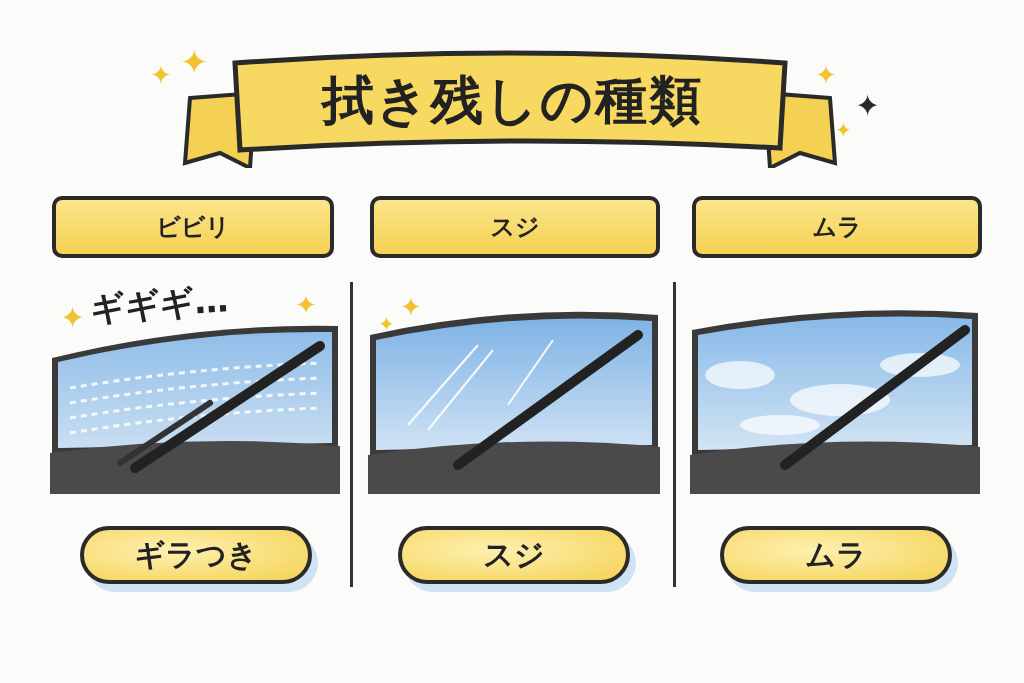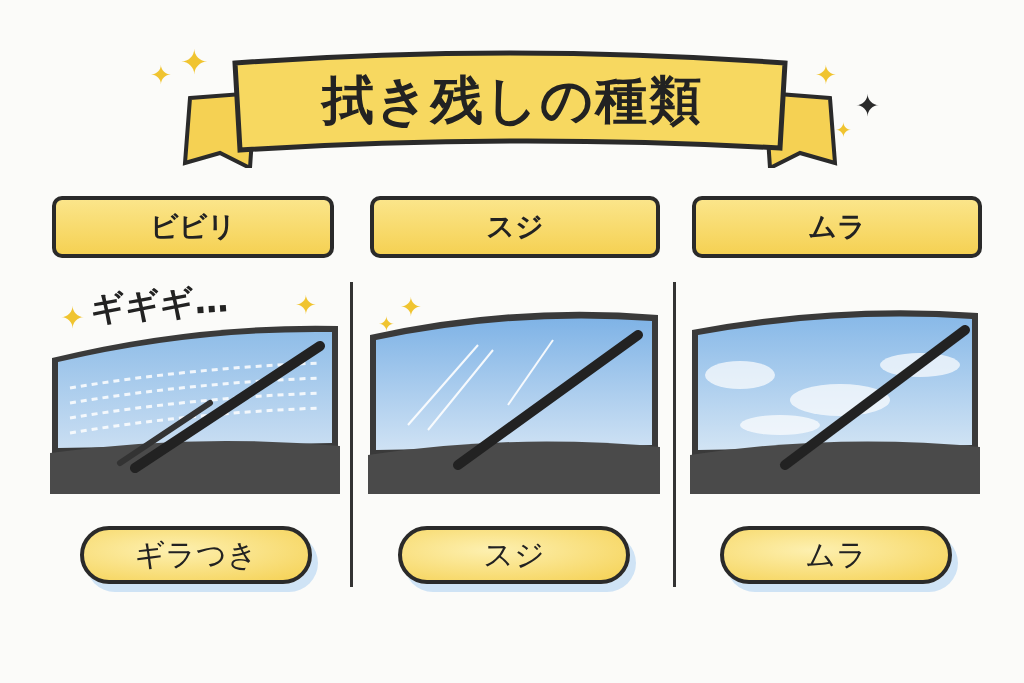--- a/index.html
+++ b/index.html
@@ -1,22 +1,22 @@
 <!DOCTYPE html>
 <html><head>
 <meta charset="utf-8">
 <style>
   html,body{margin:0;padding:0;}
   body{width:1024px;height:683px;background:#fbfbf9;position:relative;overflow:hidden;font-family:"DejaVu Sans",sans-serif;}
   .abs{position:absolute;}
   .banner{left:180px;top:38px;width:660px;height:130px;}
   .title{left:255px;top:61px;width:515px;height:80px;display:flex;align-items:center;justify-content:center;font-size:52px;font-weight:bold;color:#222;letter-spacing:2px;}
-  .label{height:62px;top:196px;border:4px solid #2a2a2a;border-radius:10px;background:linear-gradient(180deg,#fbe58a,#f5d153);display:flex;align-items:center;justify-content:center;font-size:28px;font-weight:bold;color:#222;box-sizing:border-box;}
+  .label{height:62px;top:196px;border:4px solid #2a2a2a;border-radius:10px;background:linear-gradient(180deg,#fbe58a,#f5d153);display:flex;align-items:center;justify-content:center;font-size:24px;font-weight:bold;color:#222;box-sizing:border-box;}
   .divider{width:3px;background:#333;top:282px;height:305px;}
-  .pill{top:526px;height:58px;border:4px solid #2a2a2a;border-radius:30px;background:radial-gradient(ellipse at 40% 40%,#fdf0b0,#f5d153);display:flex;align-items:center;justify-content:center;font-size:30px;font-weight:normal;color:#222;box-sizing:border-box;box-shadow:6px 8px 0 #cfe3f5;}
+  .pill{top:526px;height:58px;border:4px solid #2a2a2a;border-radius:30px;background:radial-gradient(ellipse at 40% 40%,#fdf0b0,#f5d153);display:flex;align-items:center;justify-content:center;font-size:30px;font-weight:bold;color:#222;box-sizing:border-box;box-shadow:6px 8px 0 #cfe3f5;}
   .sfx{left:90px;top:282px;font-size:34px;font-weight:bold;color:#222;transform:rotate(-4deg);}
   .spark{color:#f0c430;font-size:26px;}
 </style>
 </head>
 <body>
 
 <svg class="abs banner" viewBox="0 0 660 130">
   <path d="M10 60 L75 55 L70 130 L40 115 L5 125 Z" fill="#f5d153" stroke="#2a2a2a" stroke-width="4"></path>
   <path d="M650 60 L585 55 L590 130 L620 115 L655 125 Z" fill="#f5d153" stroke="#2a2a2a" stroke-width="4"></path>
   <path d="M55 25 Q330 5 605 25 L600 110 Q330 95 60 112 Z" fill="#f7d860" stroke="#2a2a2a" stroke-width="5"></path>

